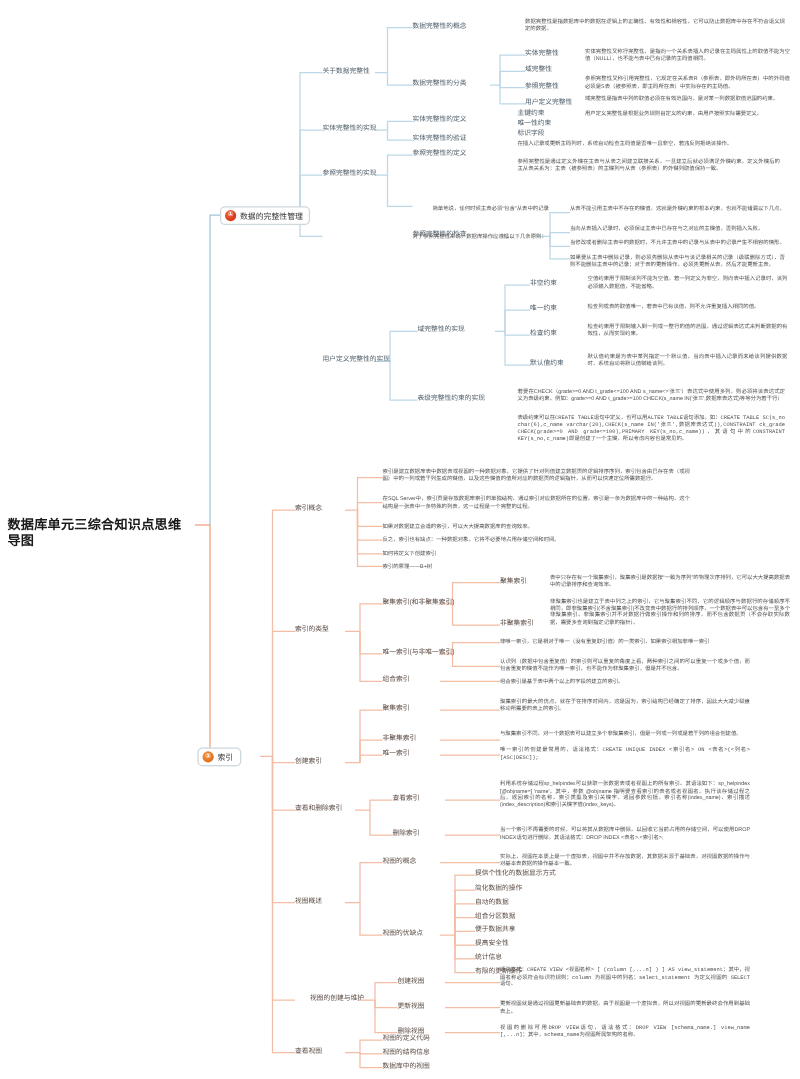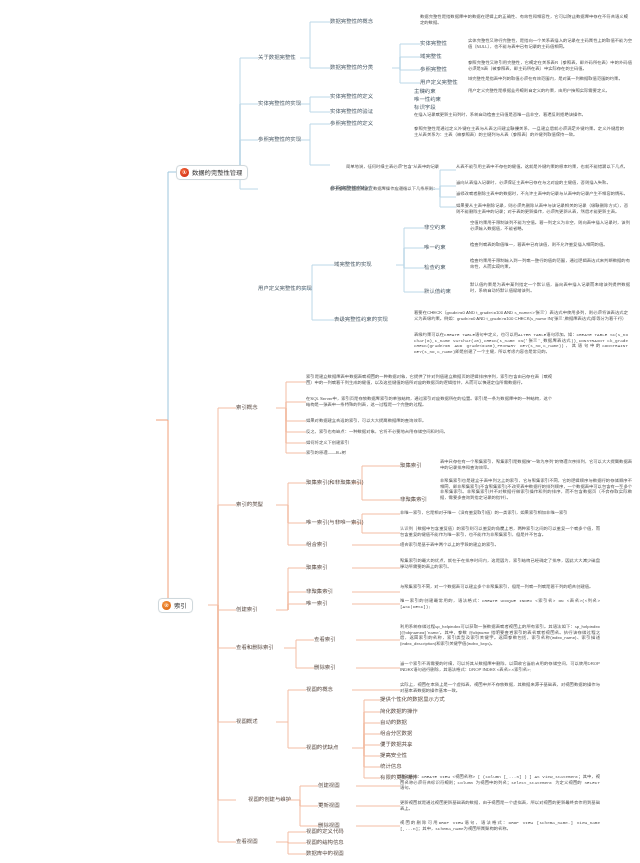--- a/index.html
+++ b/index.html
@@ -155,20 +155,21 @@
         <path d="M356 806 H400"></path>
         <path d="M356 826 H400"></path>
 
         <path d="M276 842 H288 V832 H306"></path>
         <path d="M288 842 V843 H306"></path>
         <path d="M288 842 V854 H306"></path>
       </g>
     </g>
   </svg>
 
+  <div class="node root">数据库单元三综合知识点思维导图</div>
 
   <div class="node lv1" style="left:176px;top:165px;">
     <span class="badge">①</span>
     <span>数据的完整性管理</span>
   </div>
 
   <div class="node lbl blue" style="left:258px;top:54px;">关于数据完整性</div>
   <div class="node lbl blue" style="left:258px;top:100px;">实体完整性的实现</div>
   <div class="node lbl blue" style="left:258px;top:136px;">参照完整性的实现</div>
   <div class="node lbl blue" style="left:258px;top:285px;">用户定义完整性的实现</div>

